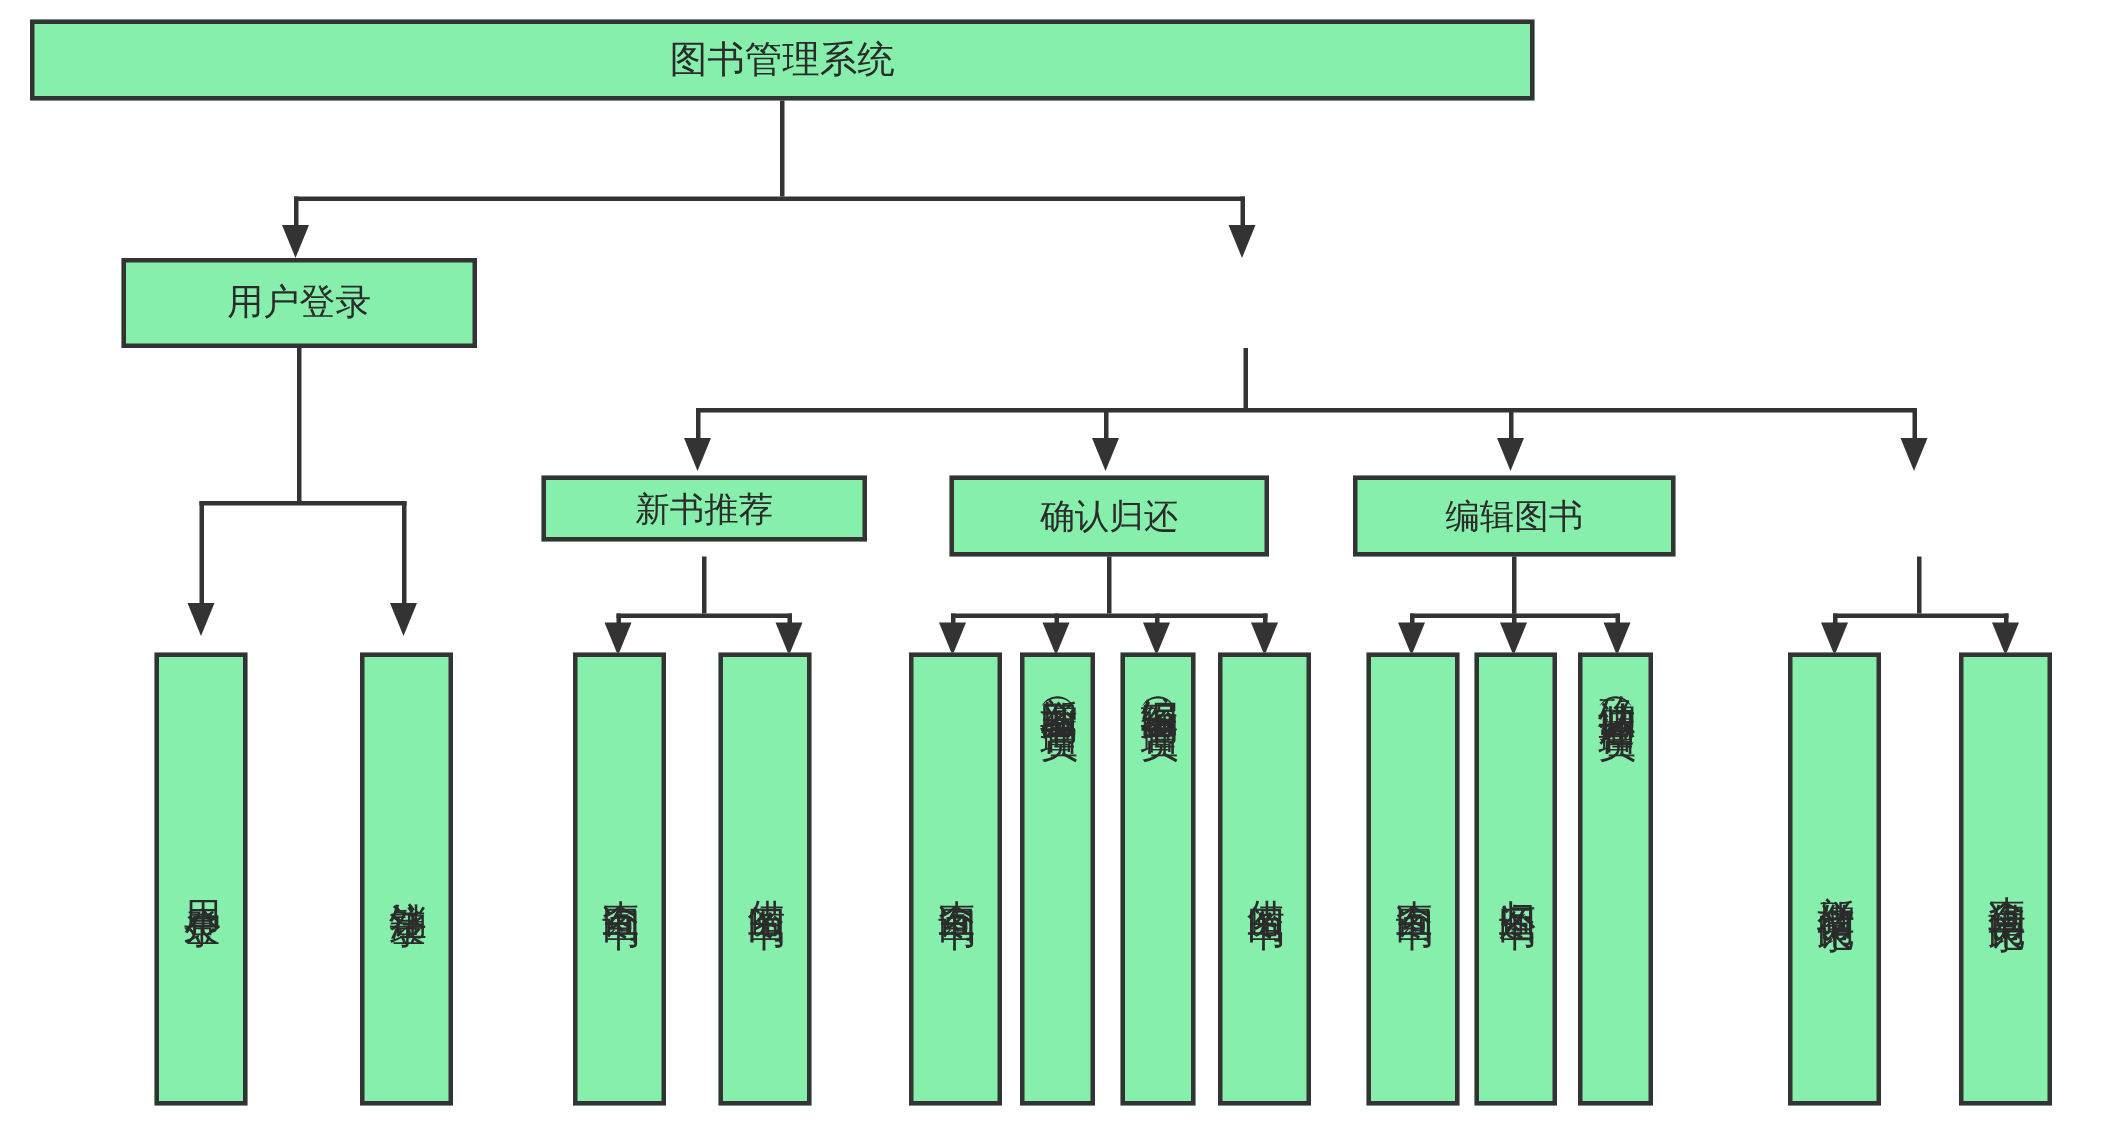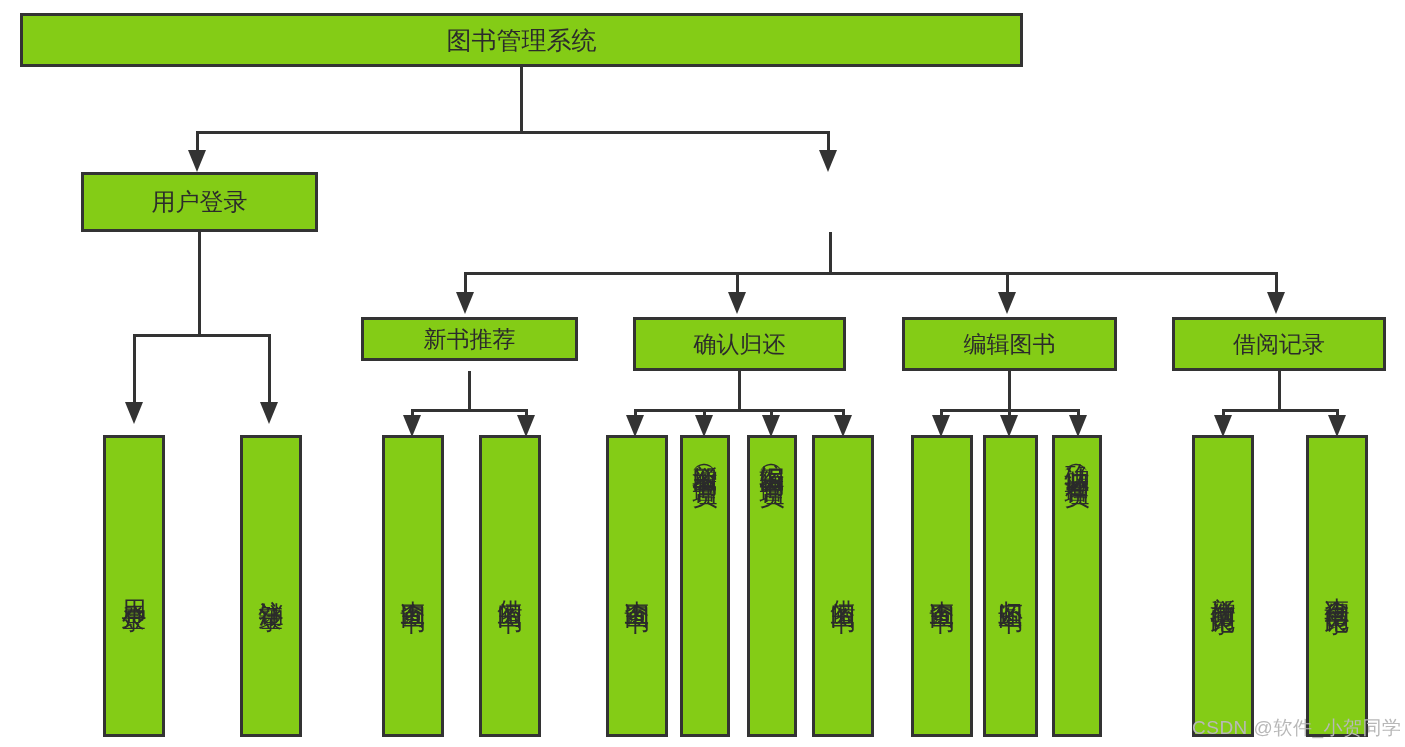--- a/index.html
+++ b/index.html
@@ -14,21 +14,21 @@
     position: relative;
     width: 1405px;
     height: 747px;
     background: #ffffff;
     overflow: hidden;
   }
   .node {
     position: absolute;
     box-sizing: border-box;
     border: 3px solid #333333;
-    background: #84cc16;
+    background: #86efac;
     display: flex;
     align-items: center;
     justify-content: center;
     color: #2b2b2b;
     line-height: 1.0;
   }
   .node.root {
     font-size: 25px;
   }
   .node.lvl1 {
@@ -119,23 +119,20 @@
 
   <div class="node lvl2" style="left:361px; top:317px; width:217px; height:44px;">
     <span class="node-label">新书推荐</span>
   </div>
   <div class="node lvl2" style="left:633px; top:317px; width:213px; height:54px;">
     <span class="node-label">确认归还</span>
   </div>
   <div class="node lvl2" style="left:902px; top:317px; width:215px; height:54px;">
     <span class="node-label">编辑图书</span>
   </div>
-  <div class="node lvl2" style="left:1172px; top:317px; width:214px; height:54px;">
-    <span class="node-label">借阅记录</span>
-  </div>
 
   <div class="conn vline" style="left:468px; top:371px; width:3px; height:38px;"></div>
   <div class="conn hline" style="left:411px; top:409px; width:117px; height:3px;"></div>
   <div class="conn vline" style="left:411px; top:409px; width:3px; height:12px;"></div>
   <div class="conn vline" style="left:525px; top:409px; width:3px; height:12px;"></div>
   <div class="arrow" style="left:403px; top:415px;"></div>
   <div class="arrow" style="left:517px; top:415px;"></div>
 
   <div class="conn vline" style="left:738px; top:371px; width:3px; height:38px;"></div>
   <div class="conn hline" style="left:634px; top:409px; width:211px; height:3px;"></div>
@@ -201,15 +198,14 @@
     <span class="node-label">确认归还（管理员）</span>
   </div>
 
   <div class="node leaf" style="left:1192px; top:435px; width:62px; height:302px;">
     <span class="node-label">新增借阅记录</span>
   </div>
   <div class="node leaf" style="left:1306px; top:435px; width:62px; height:302px;">
     <span class="node-label">查询借阅记录</span>
   </div>
 
-  <div class="watermark" style="left:1192px; top:715px;">CSDN @软件_小贺同学</div>
 
 </div>
 
 </body></html>

